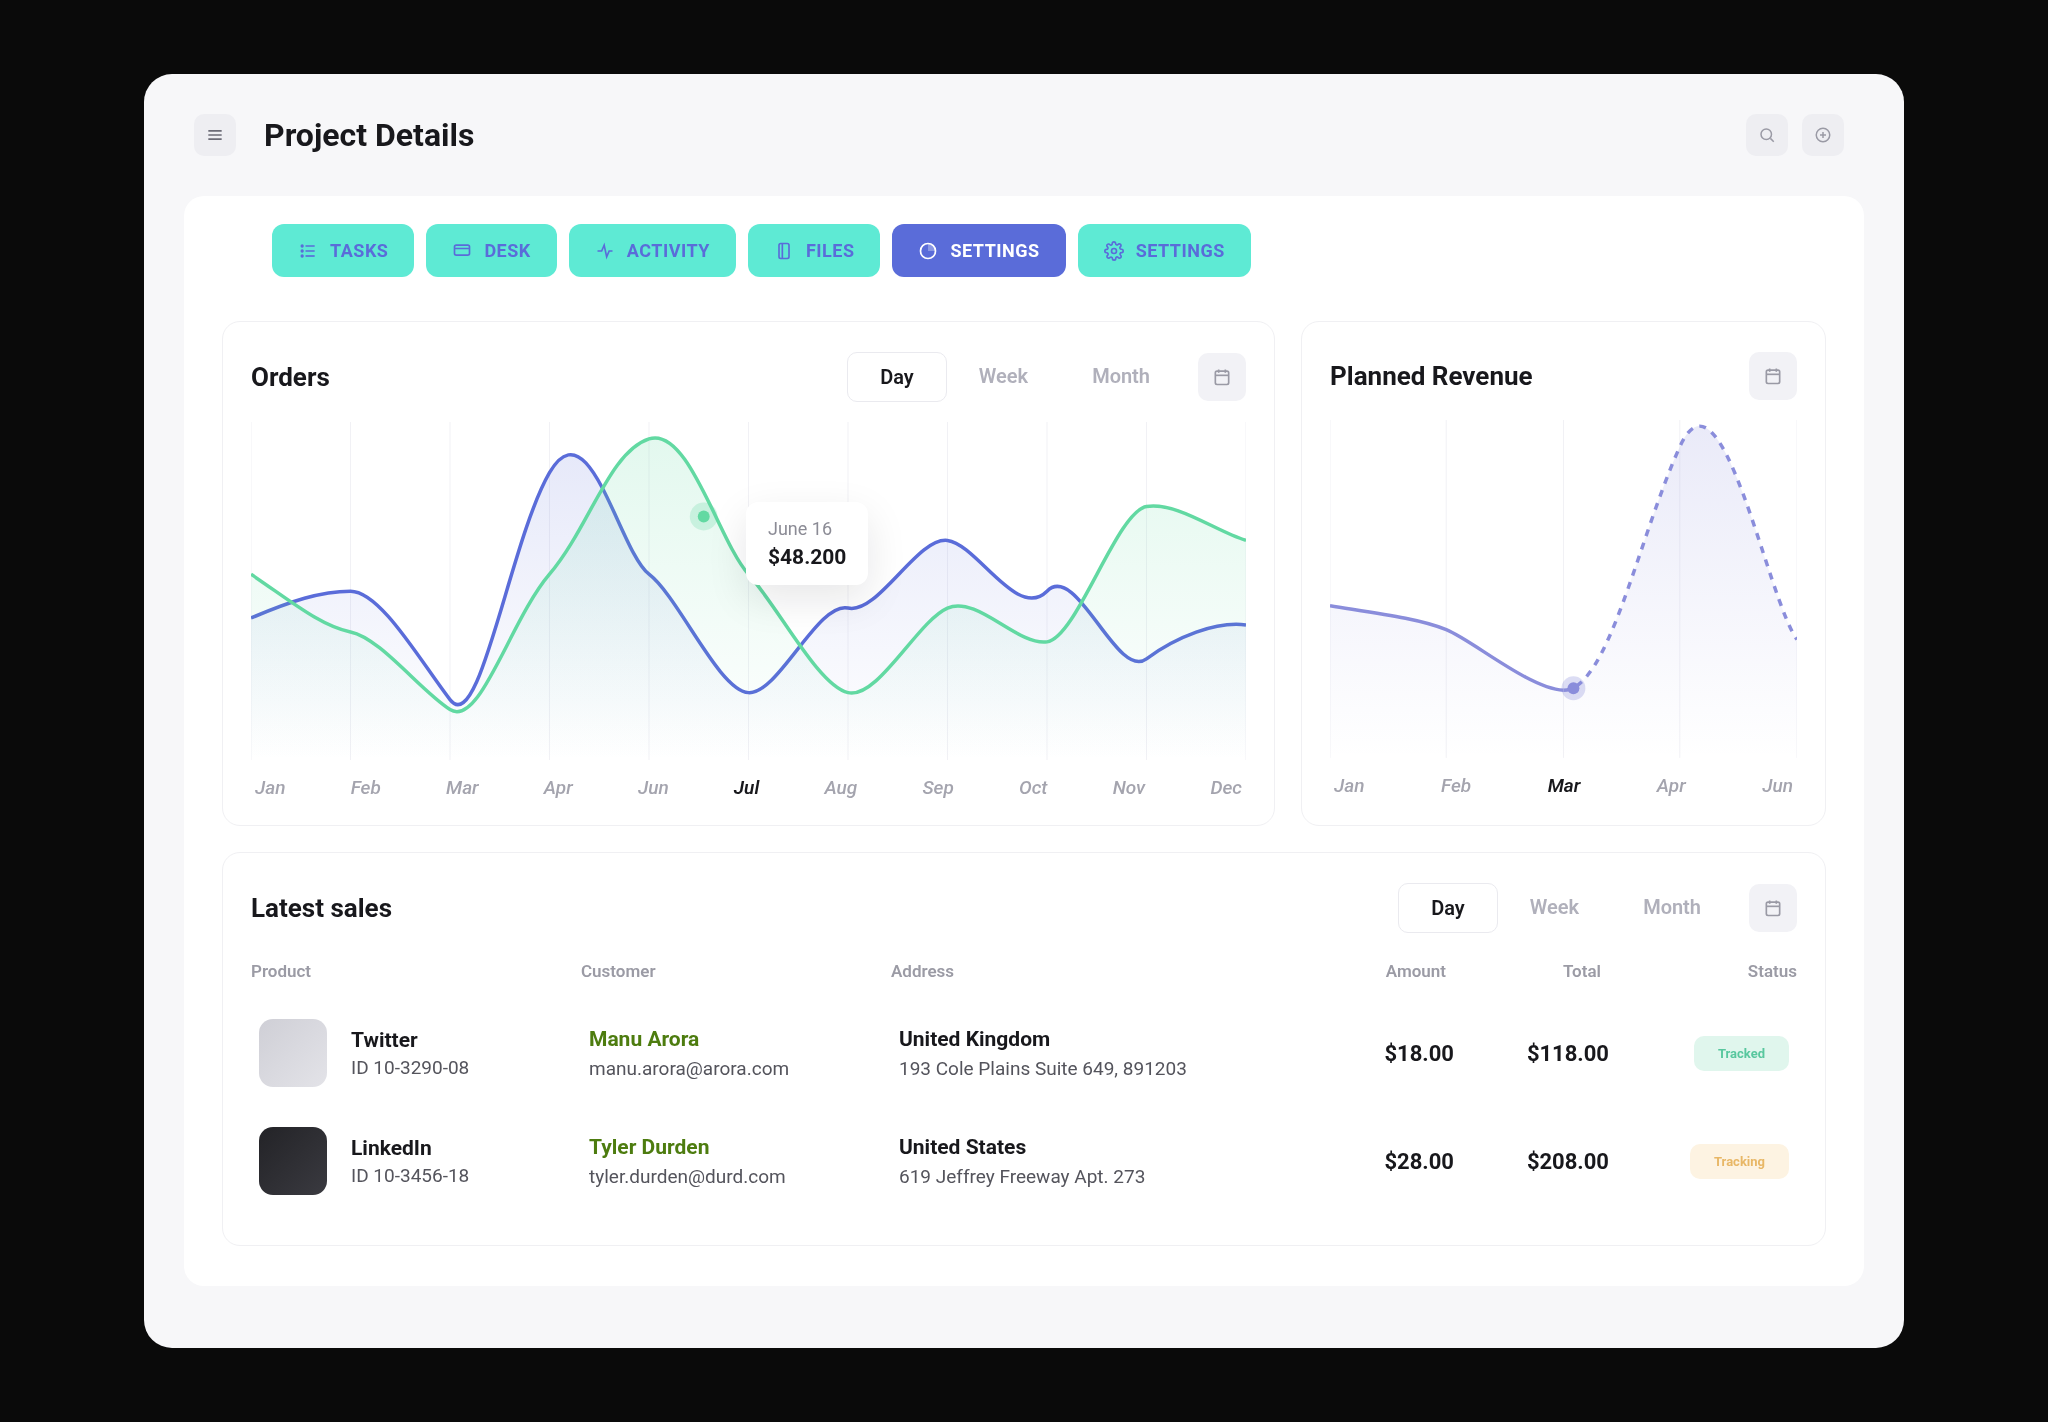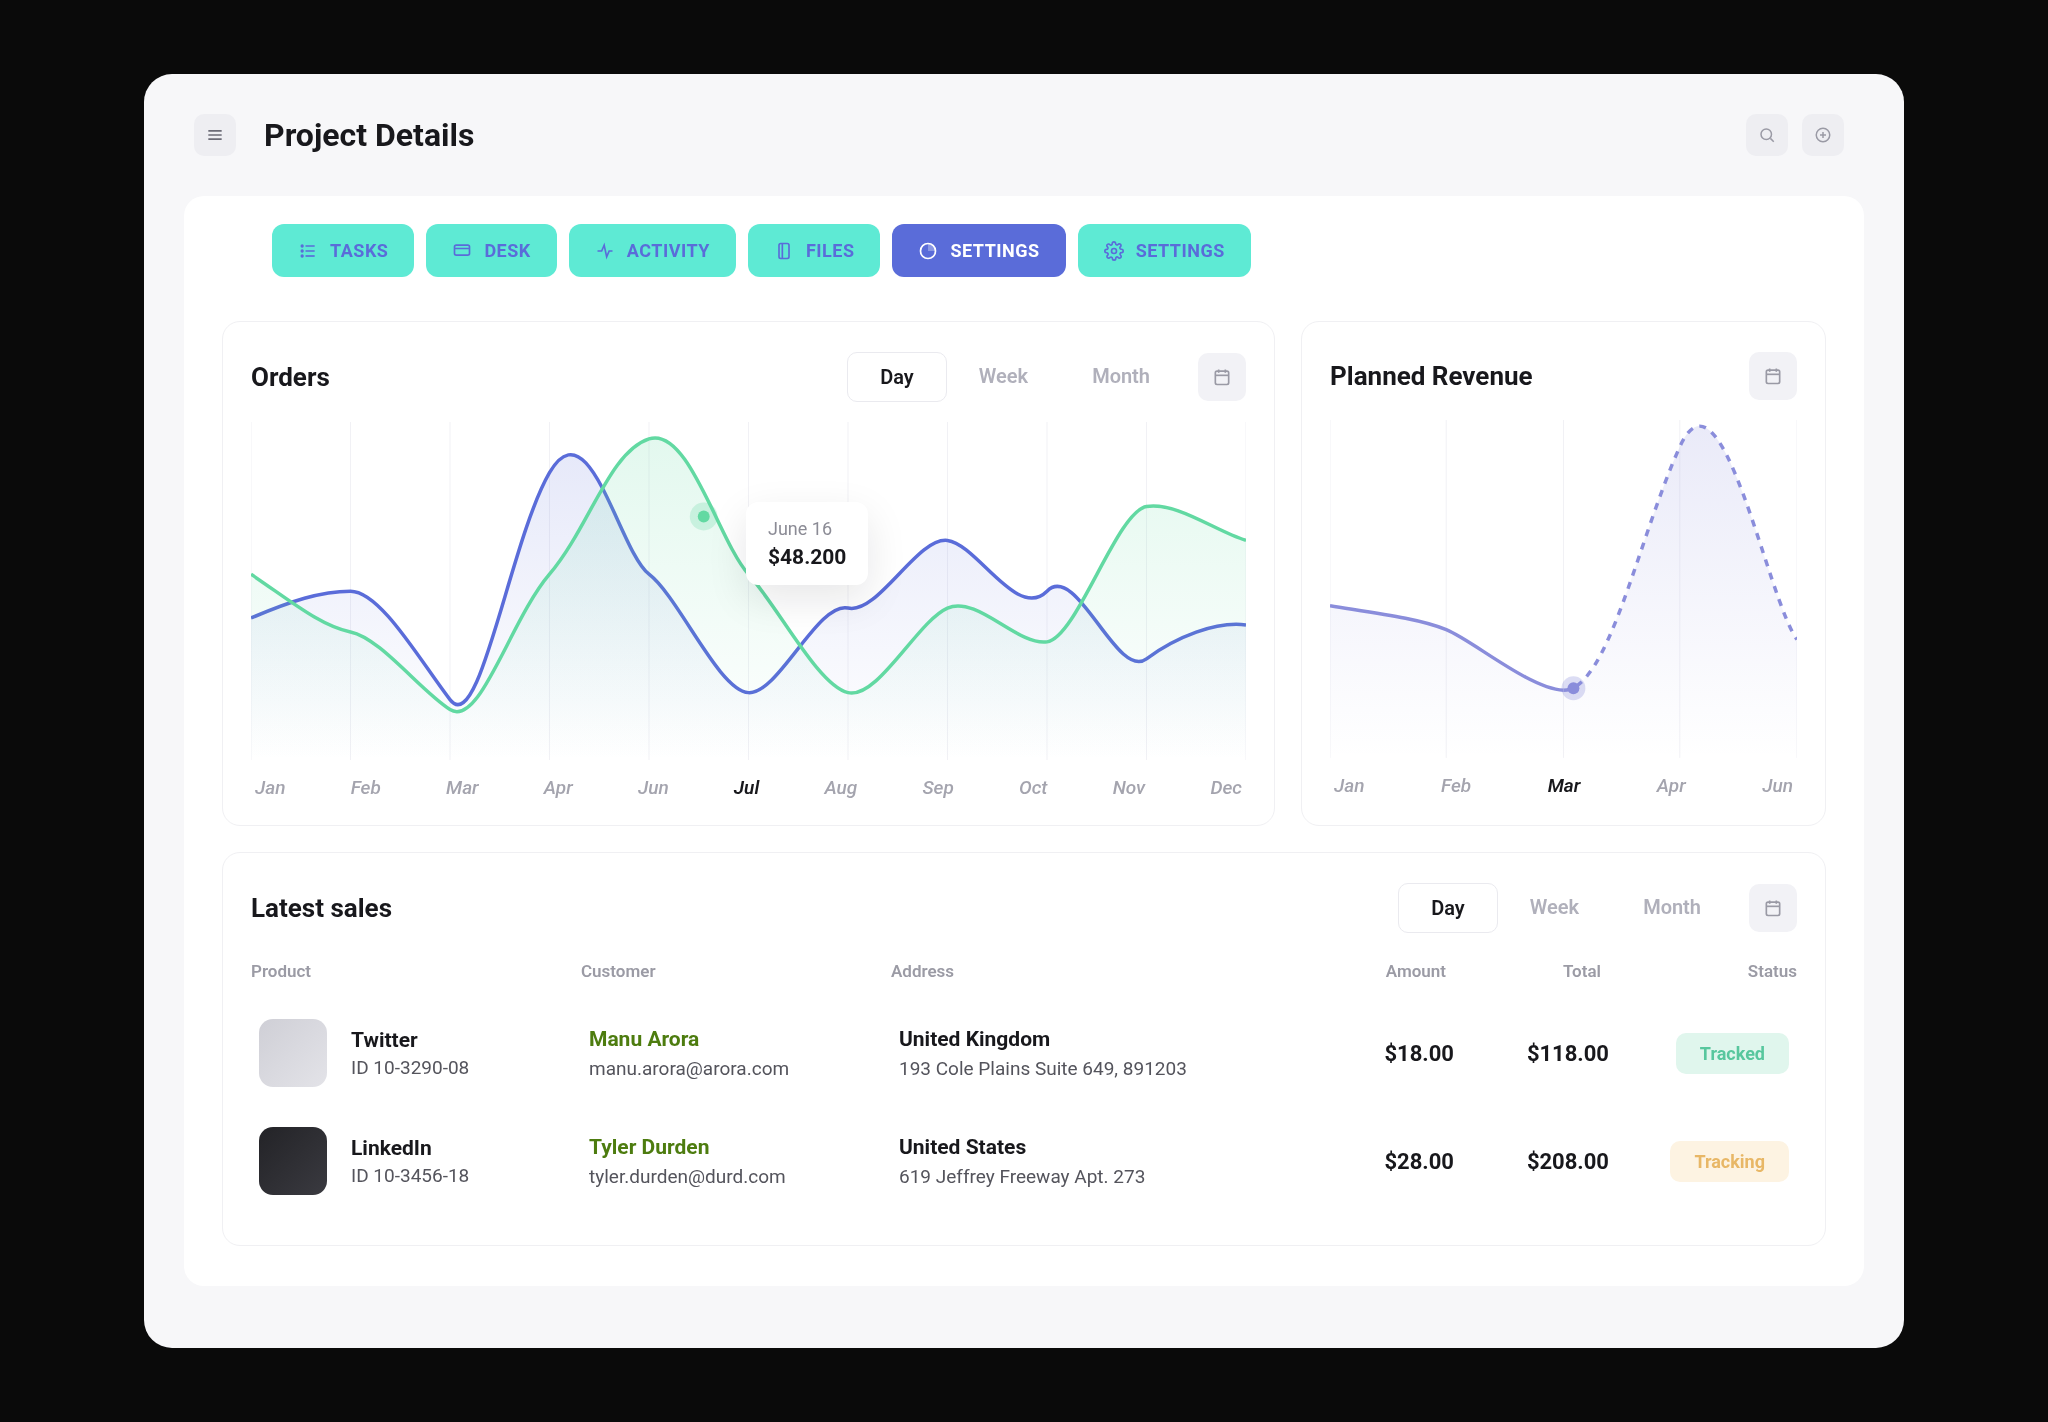--- a/index.html
+++ b/index.html
@@ -197,21 +197,21 @@
   .prod-id   { font-size: 19px; color: #54545c; margin-top: 4px; }
   .cust-name { font-size: 21px; font-weight: 700; color: #4d7c0f; }
   .cust-email{ font-size: 19px; color: #54545c; margin-top: 6px; }
   .addr-country { font-size: 21px; font-weight: 700; color: #18181c; }
   .addr-line   { font-size: 19px; color: #54545c; margin-top: 6px; white-space: nowrap; overflow: hidden; text-overflow: clip; max-width: 300px; }
   .money { font-size: 22px; font-weight: 700; color: #18181c; }
   .badge {
     display: inline-block;
     padding: 10px 24px;
     border-radius: 10px;
-    font-size: 18px;
+    font-size: 13px;
     font-weight: 700;
     text-align: right;
   }
   .badge.tracked { background: #e0f6ed; color: #58c79e; }
   .badge.tracking { background: #fdf3e2; color: #e8b766; }
 </style>
 </head>
 <body>
 
 <div class="app">

